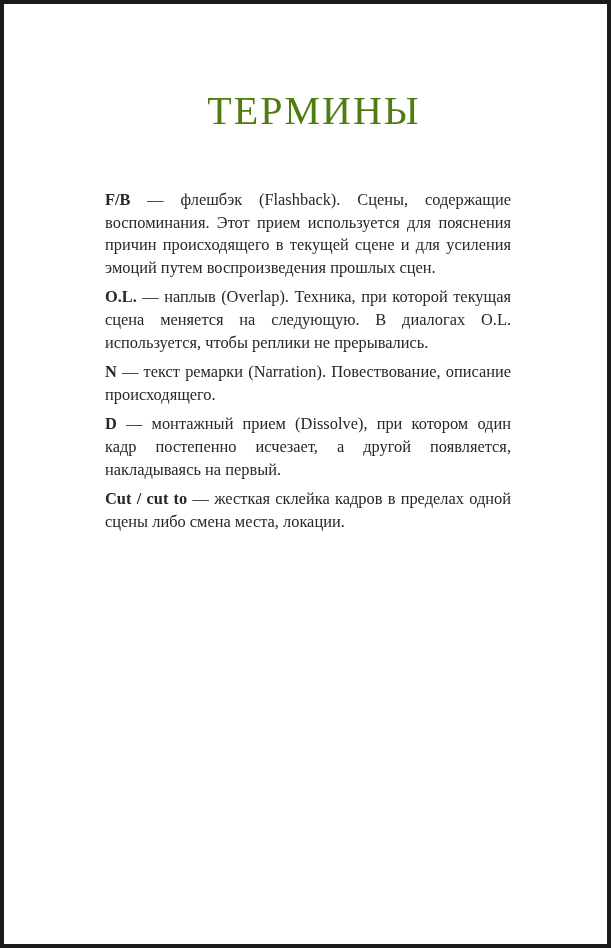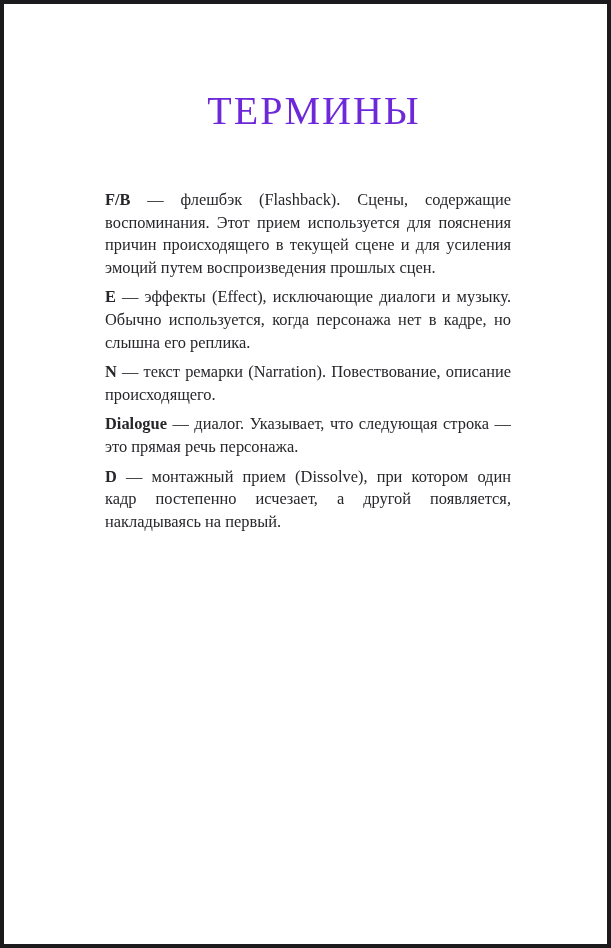--- a/index.html
+++ b/index.html
@@ -22,40 +22,40 @@
     box-sizing: border-box;
     padding: 84px 84px 0 101px;
   }
   .title {
     margin: 0 0 55px 0;
     text-align: center;
     font-size: 40px;
     line-height: 46px;
     font-weight: normal;
     letter-spacing: 2px;
-    color: #6d28d9;
+    color: #4d7c0f;
   }
   .term-list p.term {
     margin: 0 12px 7px 0;
     font-size: 16.4px;
     line-height: 22.6px;
     text-align: justify;
   }
   .term-list p.term b {
     font-weight: bold;
   }
 </style>
 </head>
 <body>
 
 <div class="page">
   <div class="content">
     <h1 class="title">ТЕРМИНЫ</h1>
 
     <div class="term-list">
       <p class="term"><b>F/B</b><span> — флешбэк (Flashback). Сцены, содержащие воспоминания. Этот прием используется для пояснения причин происходящего в текущей сцене и для усиления эмоций путем воспроизведения прошлых сцен.</span></p>
-      <p class="term"><b>E</b><span> — эффекты (Effect), исключающие диалоги и музыку. Обычно используется, когда персонажа нет в кадре, но слышна его реплика.</span></p>
+      <p class="term"><b>O.L.</b><span> — наплыв (Overlap). Техника, при которой текущая сцена меняется на следующую. В диалогах O.L. используется, чтобы реплики не прерывались.</span></p>
       <p class="term"><b>N</b><span> — текст ремарки (Narration). Повествование, описание происходящего.</span></p>
-      <p class="term"><b>Dialogue</b><span> — диалог. Указывает, что следующая строка — это прямая речь персонажа.</span></p>
       <p class="term"><b>D</b><span> — монтажный прием (Dissolve), при котором один кадр постепенно исчезает, а другой появляется, накладываясь на первый.</span></p>
+      <p class="term"><b>Cut / cut to</b><span> — жесткая склейка кадров в пределах одной сцены либо смена места, локации.</span></p>
     </div>
   </div>
 </div>
 
 </body></html>

